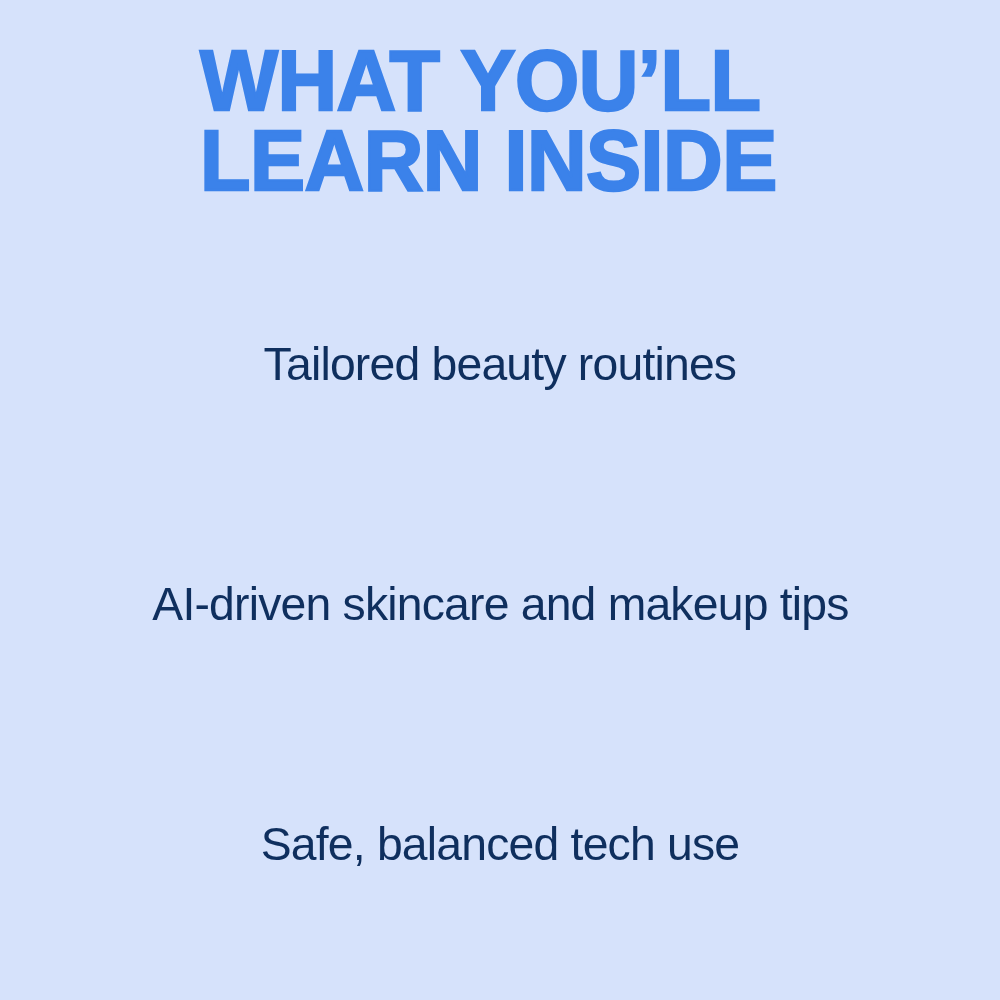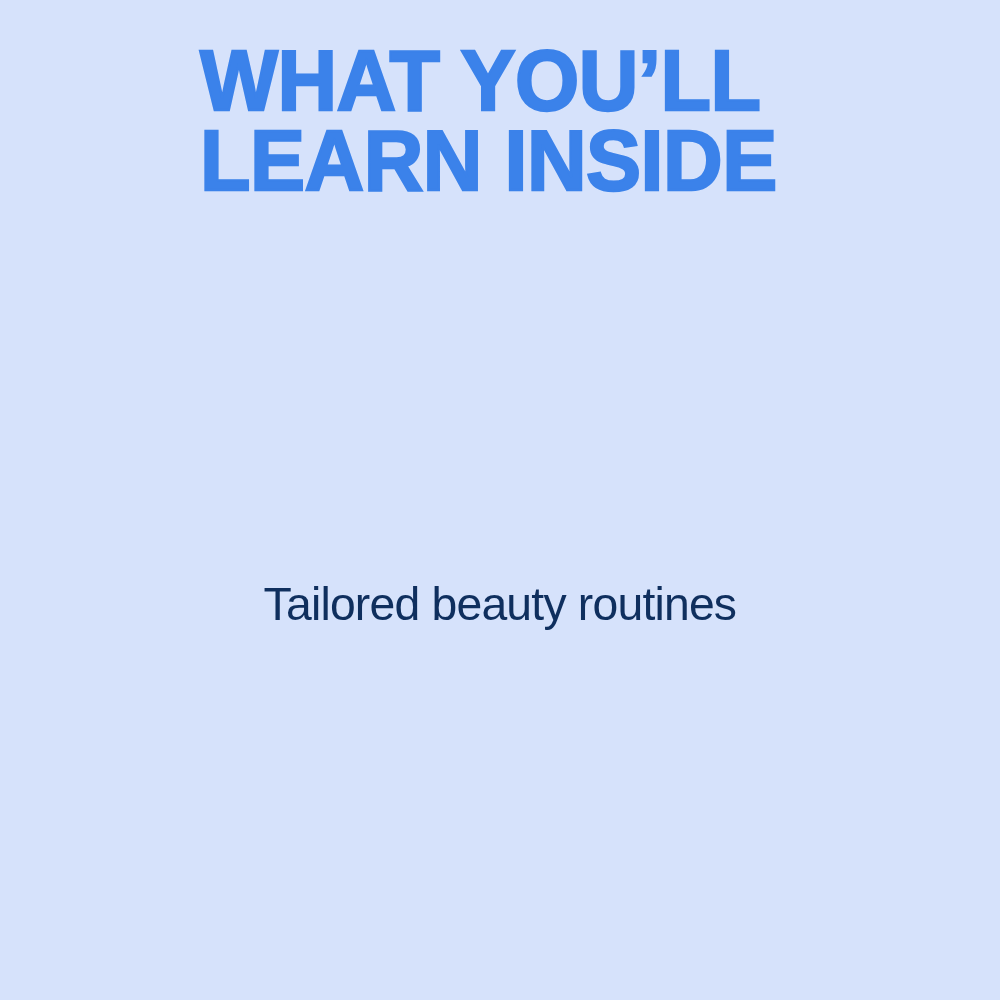--- a/index.html
+++ b/index.html
@@ -97,15 +97,21 @@
     <div id="heading-inner">
       <span class="heading-line" id="heading-line-1" style="color: rgb(59, 130, 234); -webkit-text-stroke: 2.4px rgb(59, 130, 234);">WHAT YOU’LL</span>
       <span class="heading-line" id="heading-line-2" style="color: rgb(59, 130, 234); -webkit-text-stroke: 2.4px rgb(59, 130, 234);">LEARN INSIDE</span>
     </div>
   </div>
 
   <ul id="feature-list">
     <li class="feature-item">
       <span class="feature-text" style="color: rgb(15, 47, 94);">Tailored beauty routines</span>
     </li>
+    <li class="feature-item">
+      <span class="feature-text" style="color: rgb(15, 47, 94);">AI-driven skincare and makeup tips</span>
+    </li>
+    <li class="feature-item">
+      <span class="feature-text" style="color: rgb(15, 47, 94);">Safe, balanced tech use</span>
+    </li>
   </ul>
 
 </div>
 
 </body></html>

